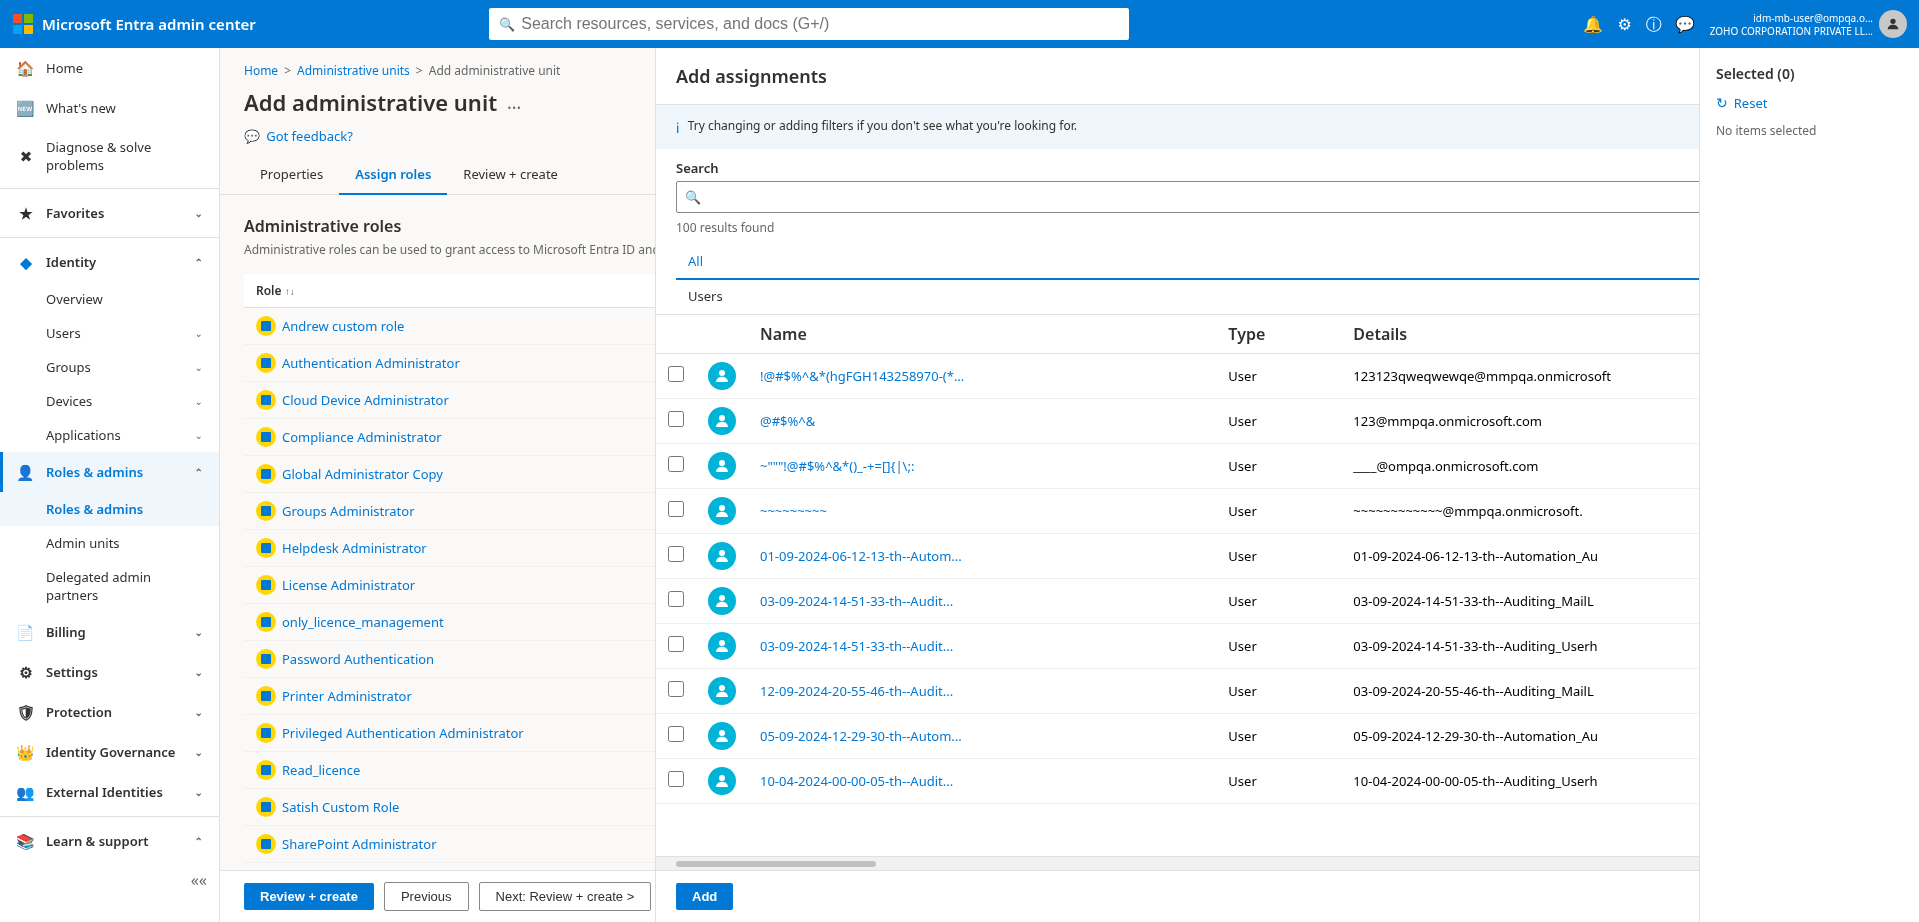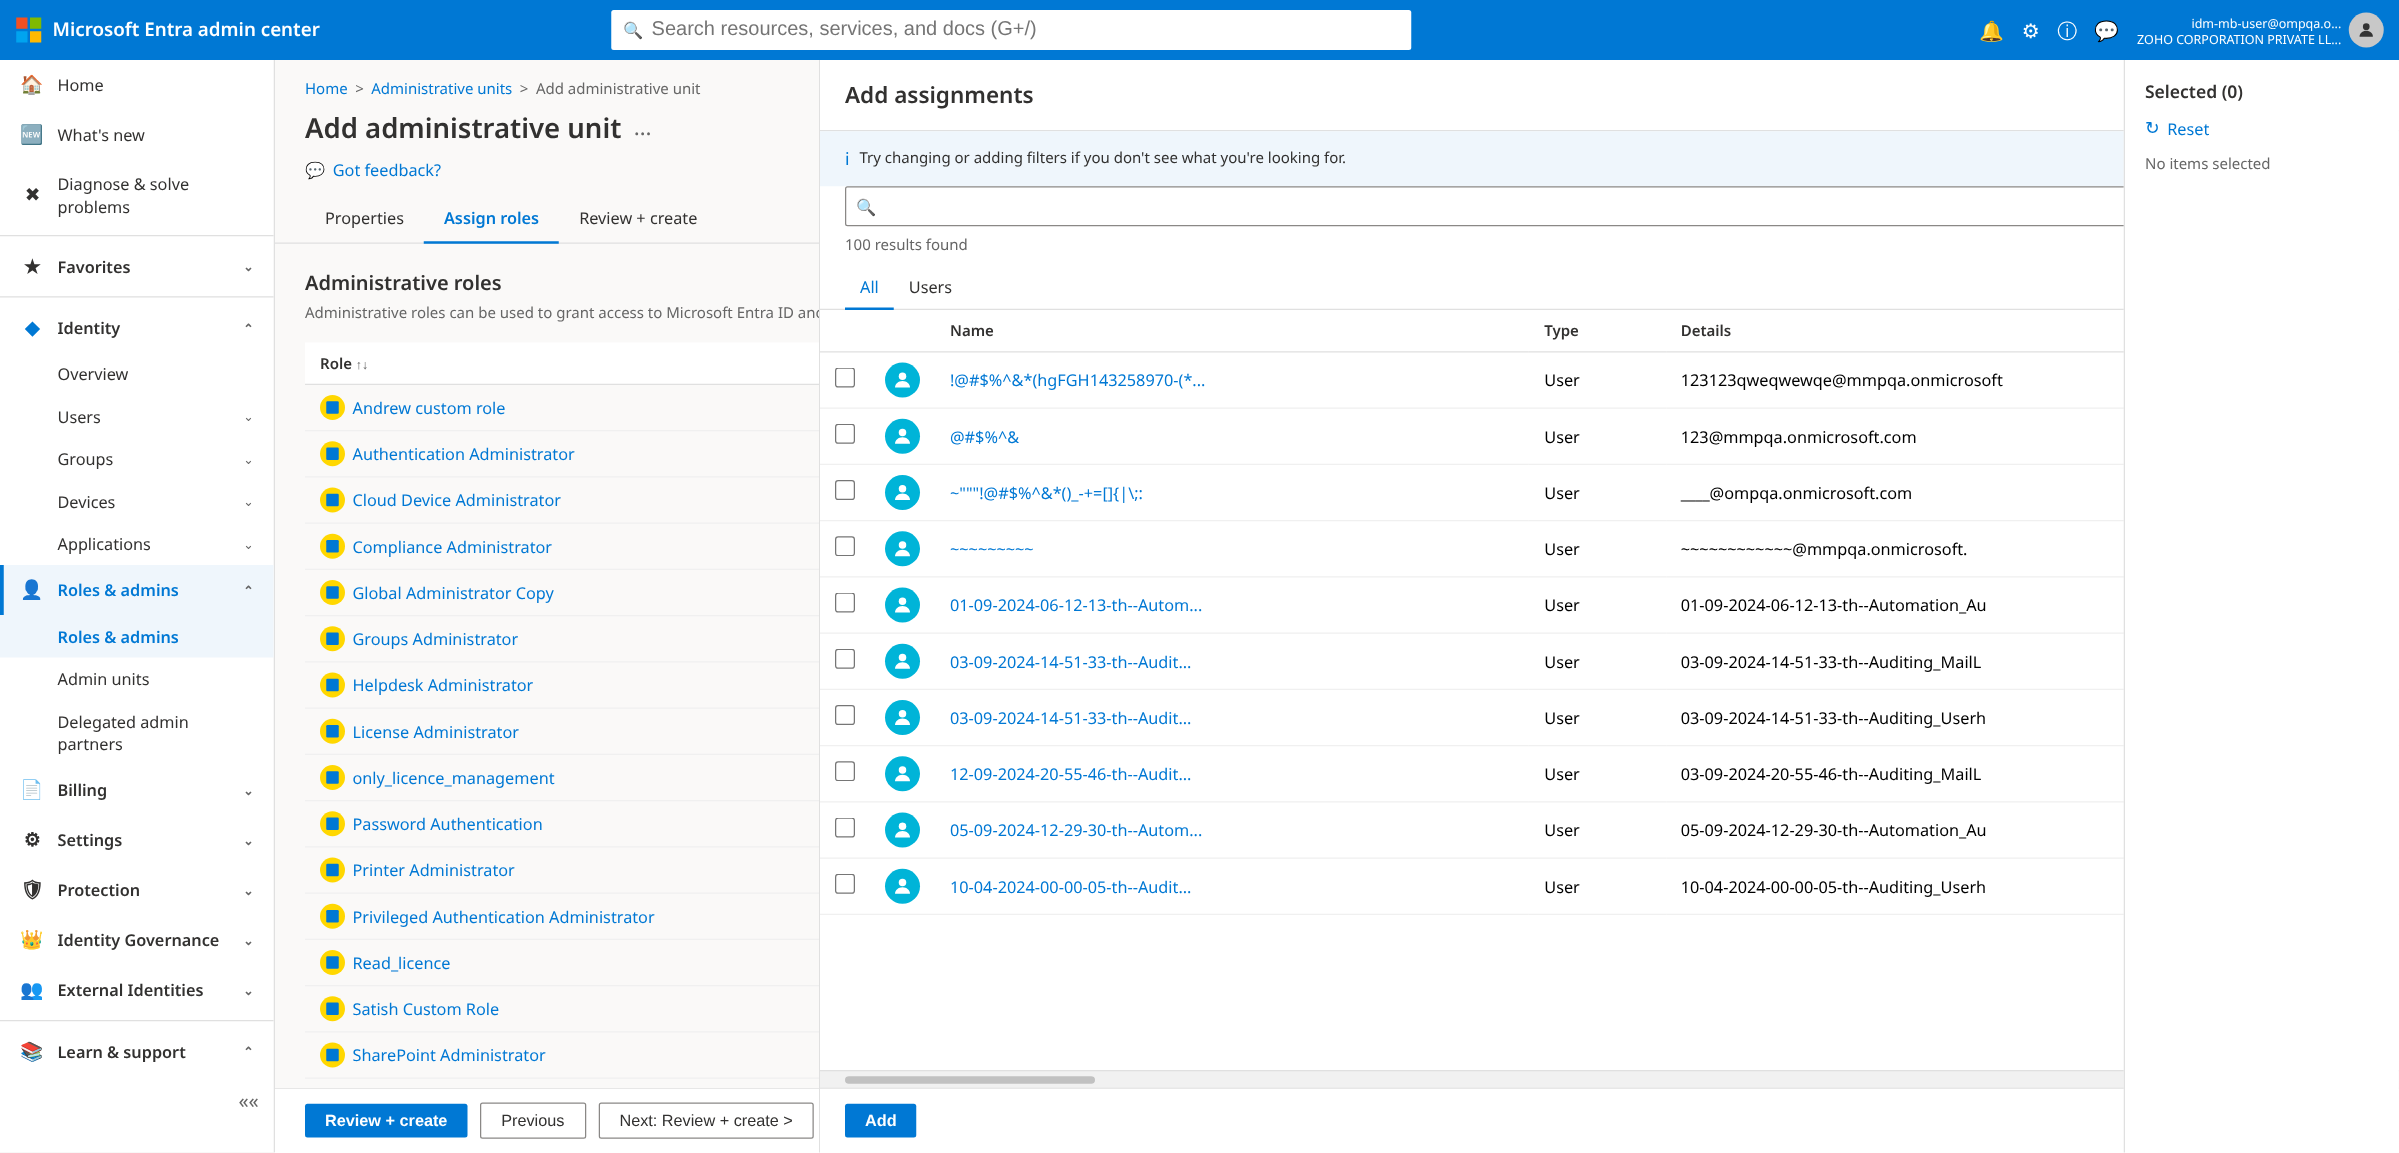--- a/index.html
+++ b/index.html
@@ -124,31 +124,31 @@
     .panel-info-icon { color: #0078d4; font-size: 14px; flex-shrink: 0; margin-top: 1px; }
 
     .panel-search-label { padding: 10px 20px 4px; font-size: 13px; font-weight: 600; color: #323130; }
     .panel-search-box {
       margin: 0 20px 6px; display: flex; align-items: center; border: 1px solid #8a8886;
       border-radius: 2px; padding: 0 8px; height: 32px; gap: 6px;
     }
     .panel-search-box input { border: none; outline: none; width: 100%; font-size: 13px; }
     .panel-results { padding: 0 20px 8px; font-size: 12px; color: #666; }
 
-    .panel-tabs { display: flex; padding: 0 20px; border-bottom: 1px solid #e0e0e0; }
+    .panel-tabs { display: flex; padding: 0 20px; border-bottom: 1px solid #e0e0e0; flex-direction: column; }
     .panel-tab {
       padding: 8px 12px; cursor: pointer; font-size: 13px; color: #323130;
       border-bottom: 2px solid transparent; margin-bottom: -1px;
     }
     .panel-tab.active { color: #0078d4; border-bottom: 2px solid #0078d4; }
 
     .panel-table-container { flex: 1; overflow: auto; }
     .panel-table { width: 100%; border-collapse: collapse; }
     .panel-table th {
-      text-align: left; padding: 8px 12px; font-size: 12px; font-weight: 600;
+      text-align: left; padding: 8px 12px; font-size: 16px; font-weight: 600;
       color: #323130; border-bottom: 1px solid #e0e0e0; background: white;
       position: sticky; top: 0; z-index: 10;
     }
     .panel-table td { padding: 8px 12px; font-size: 13px; border-bottom: 1px solid #f0f0f0; vertical-align: middle; }
     .user-avatar { width: 28px; height: 28px; border-radius: 50%; background: #00b4d8; display: flex; align-items: center; justify-content: center; flex-shrink: 0; }
     .user-avatar svg { width: 18px; height: 18px; fill: white; }
     .panel-checkbox { width: 16px; height: 16px; cursor: pointer; }
 
     
     .selected-panel {
@@ -595,20 +595,21 @@
     <div class="panel-header">
       <span class="panel-title">Add assignments</span>
       <button class="panel-close">✕</button>
     </div>
 
     <div class="panel-info">
       <span class="panel-info-icon">ℹ</span>
       <span>Try changing or adding filters if you don't see what you're looking for.</span>
     </div>
 
+    <div class="panel-search-label">Search</div>
     <div class="panel-search-box">
       <span style="color:#666;">🔍</span>
       <input type="text" placeholder="" style="">
     </div>
     <div class="panel-results">100 results found</div>
 
     <div class="panel-tabs">
       <div class="panel-tab active">
         <span>All</span>
       </div>

